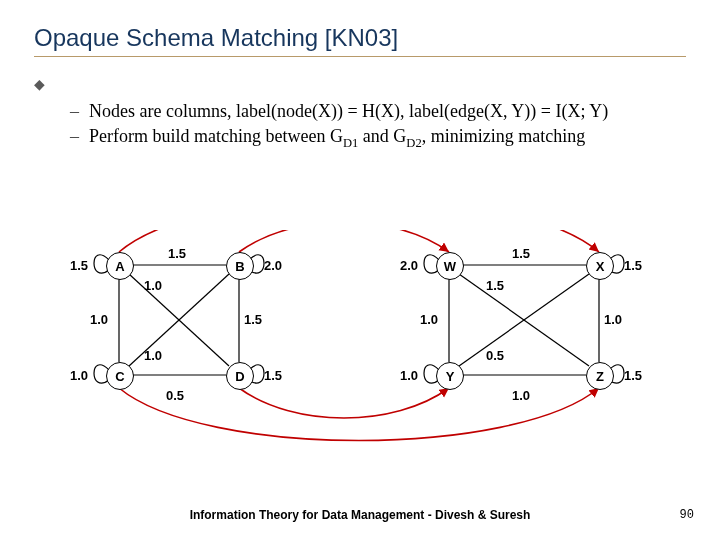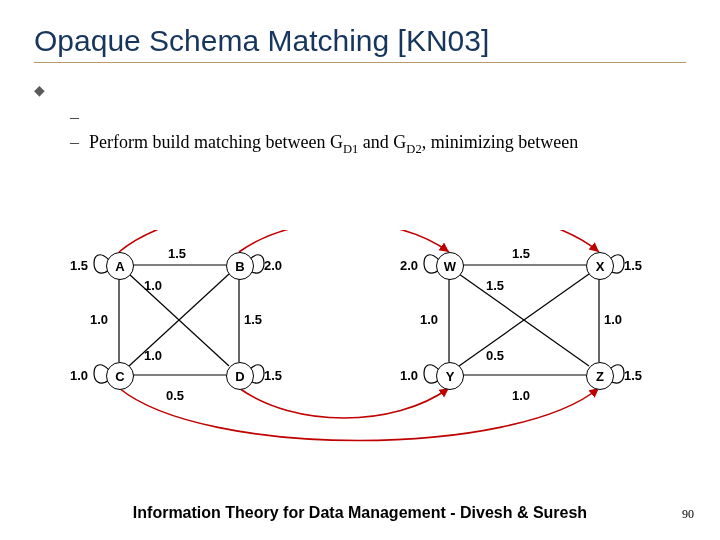--- a/index.html
+++ b/index.html
@@ -7,21 +7,21 @@
     padding: 0;
     width: 720px;
     height: 540px;
     font-family: Georgia, 'Times New Roman', serif;
     background: #fff;
     color: #000;
     position: relative;
   }
   .title {
     font-family: 'Gill Sans', 'Segoe UI', Verdana, sans-serif;
-    font-size: 30px;
+    font-size: 24px;
     font-weight: 400;
     color: #17365d;
     padding: 24px 0 4px 34px;
   }
   .underline {
     height: 1px;
     background: #b89a6a;
     margin: 0 34px 18px 34px;
   }
   .bullet-main {
@@ -88,48 +88,49 @@
     z-index: 1;
   }
   .footer {
     position: absolute;
     bottom: 18px;
     left: 0;
     width: 720px;
     text-align: center;
     font-family: Arial, sans-serif;
     font-weight: 700;
-    font-size: 16px;
+    font-size: 12px;
   }
   .pagenum {
     position: absolute;
     bottom: 18px;
     right: 26px;
-    font-family: Liberation Serif, serif;
+    font-family: Liberation Mono, monospace;
     font-size: 12px;
   }
 </style>
 </head>
 <body>
 
 <div class="title">Opaque Schema Matching [KN03]</div>
 <div class="underline"></div>
 
 <div class="bullet-main">
   <span class="diamond">◆</span>
 </div>
 
 <div class="bullet-sub">
   <span class="dash">–</span>
+  <span>Nodes are columns, label(node(X)) = H(X), label(edge(X, Y)) = I(X; Y)</span>
 </div>
 
 <div class="bullet-sub">
   <span class="dash">–</span>
   <span>
-    <span>Perform build matching between G</span><sub>D1</sub><span> and G</span><sub>D2</sub><span>, minimizing between</span>
+    <span>Perform build matching between G</span><sub>D1</sub><span> and G</span><sub>D2</sub><span>, minimizing matching</span>
   </span>
 </div>
 
 <div class="diagram-area">
   <svg class="edges" viewBox="0 0 650 220">
     <defs>
       <marker id="arr" markerWidth="8" markerHeight="8" refX="6" refY="3" orient="auto">
         <path d="M0,0 L6,3 L0,6 Z" fill="#c00000"></path>
       </marker>
     </defs>

